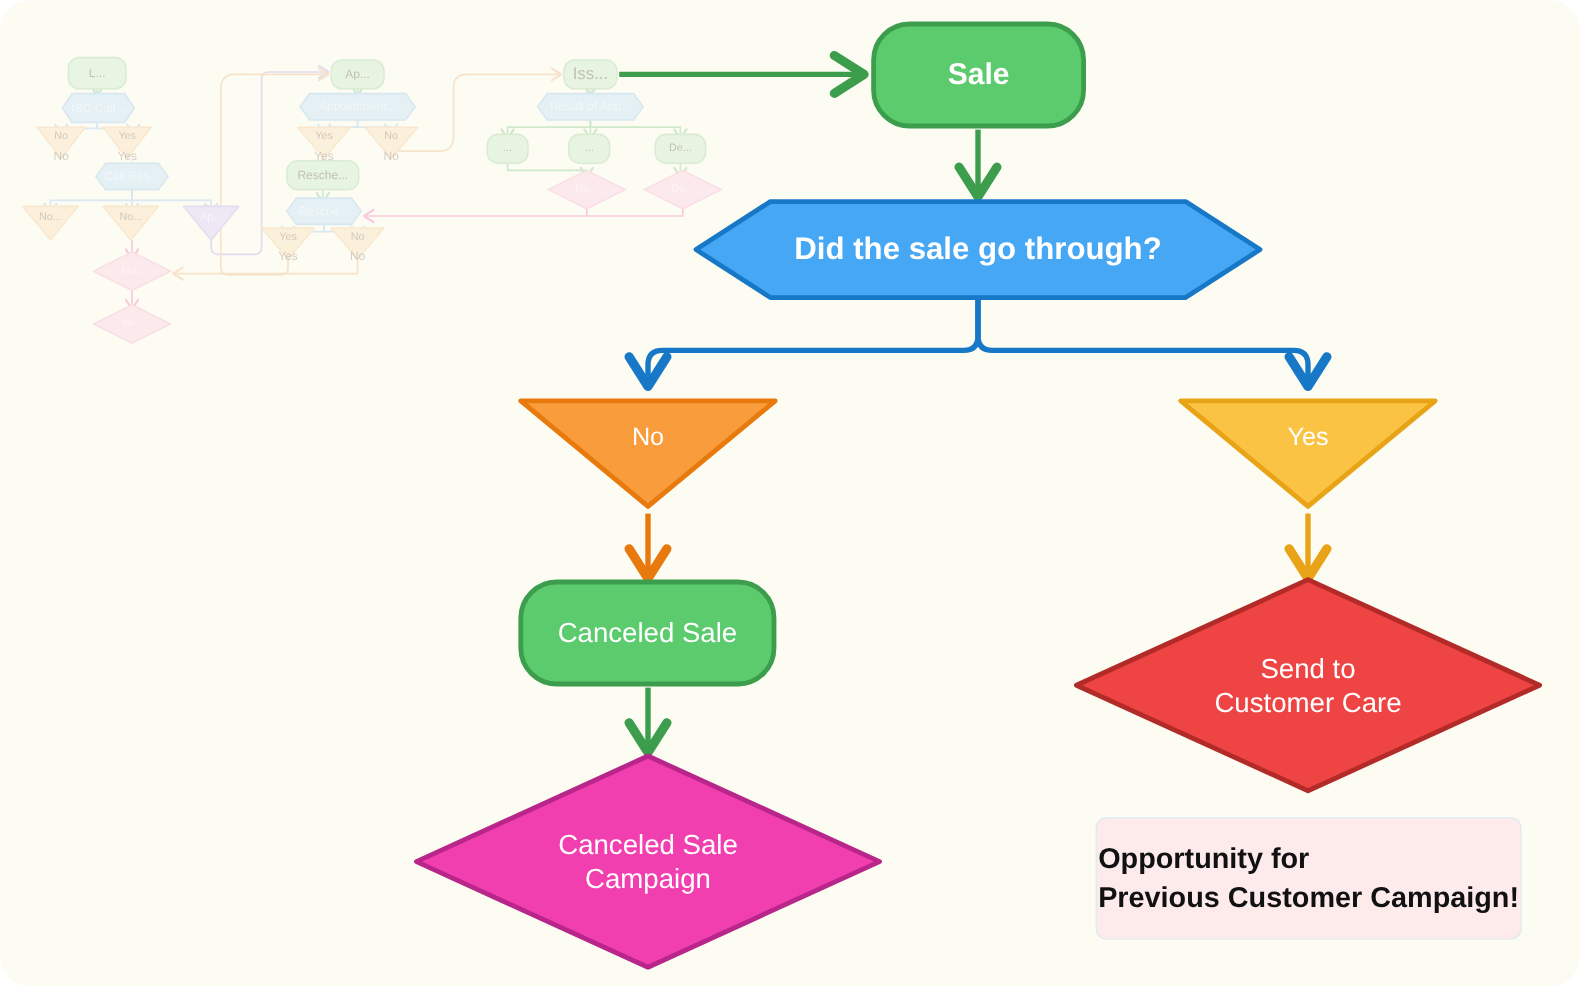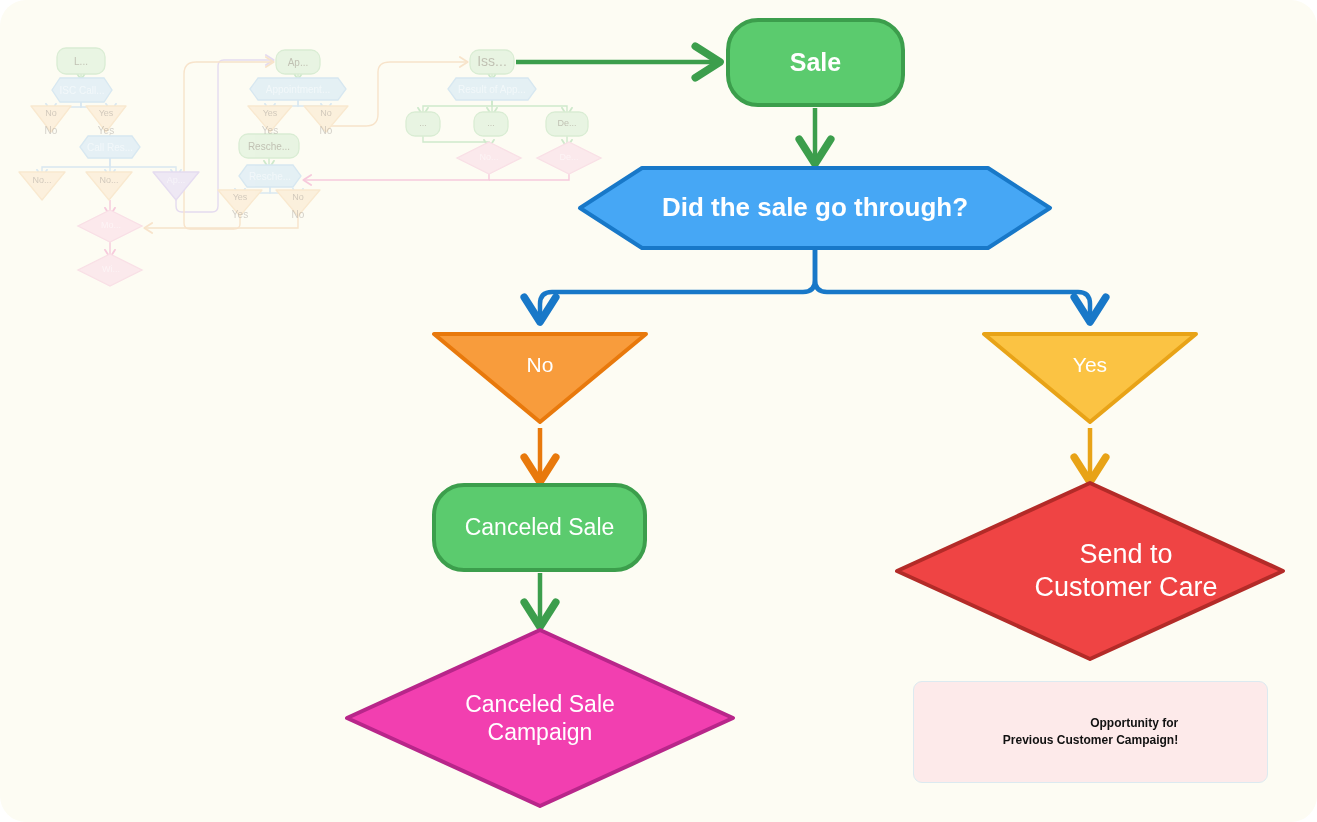--- a/index.html
+++ b/index.html
@@ -55,24 +55,24 @@
     height: 102px;
     background: #FDEAEA;
     border: 1.5px solid #DCEAF0;
     border-radius: 9px;
     display: flex;
     align-items: center;
     justify-content: center;
     box-sizing: border-box;
   }
   #callout .callout-text {
-    font-size: 12px;
+    font-size: 24px;
     font-weight: bold;
     color: #111111;
-    text-align: right;
+    text-align: left;
     line-height: 1.38;
     white-space: pre-line;
   }
 </style>
 </head>
 <body>
 
 <div id="canvas">
 
   <svg id="svg-layer" viewBox="0 0 1317 822">
@@ -211,21 +211,21 @@
 
   <div class="node-label" style="left:434px; top:334px; width:212px; height:62px; font-size:21px;">No</div>
 
   <div class="node-label" style="left:984px; top:334px; width:212px; height:62px; font-size:21px;">Yes</div>
 
   <div class="node-label" style="left:434px; top:485px; width:211px; height:85px; font-size:23px;">Canceled Sale</div>
 
   <div class="node-label" style="left:387px; top:668px; width:306px; height:100px; font-size:23px;">Canceled Sale
 Campaign</div>
 
-  <div class="node-label" style="left:973px; top:521px; width:306px; height:100px; font-size:27px;">Send to
+  <div class="node-label" style="left:937px; top:521px; width:306px; height:100px; font-size:23px;">Send to
 Customer Care</div>
 
   <div id="callout">
     <div class="callout-text">Opportunity for
 Previous Customer Campaign!</div>
   </div>
 
   <div id="bg-labels">
       <div class="bg-label bg-dark-text" style="left: 57px; top: 48px; width: 48px; height: 26px; font-size: 10px; opacity: 0.5;">L...</div>
       <div class="bg-label bg-white-text" style="left: 47px; top: 78px; width: 70px; height: 24px; font-size: 10px; opacity: 0.5;">ISC Call...</div>

